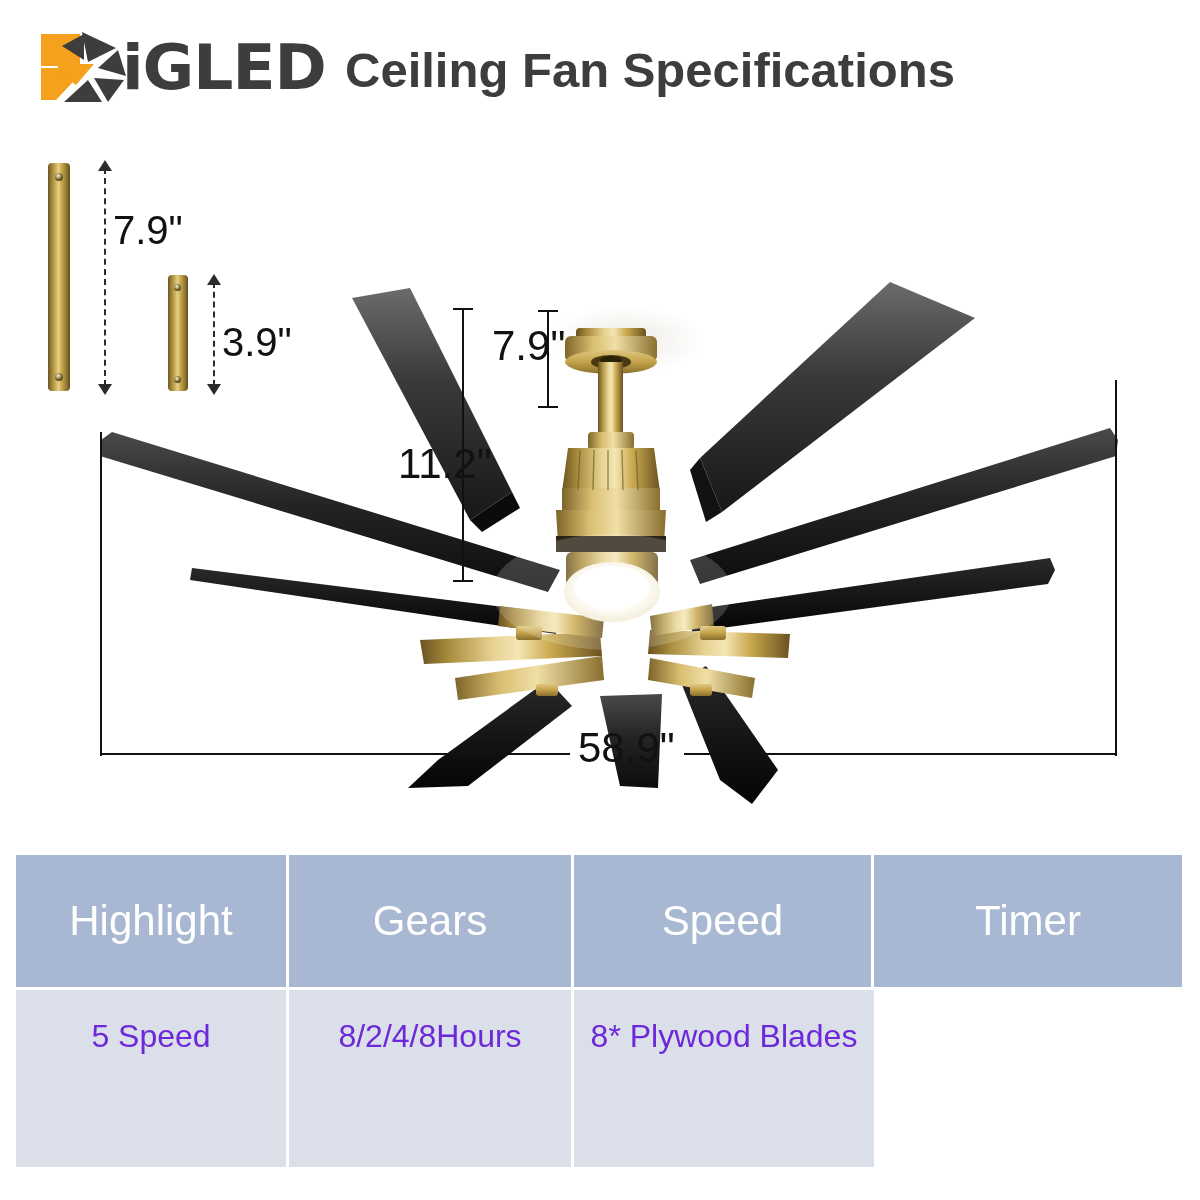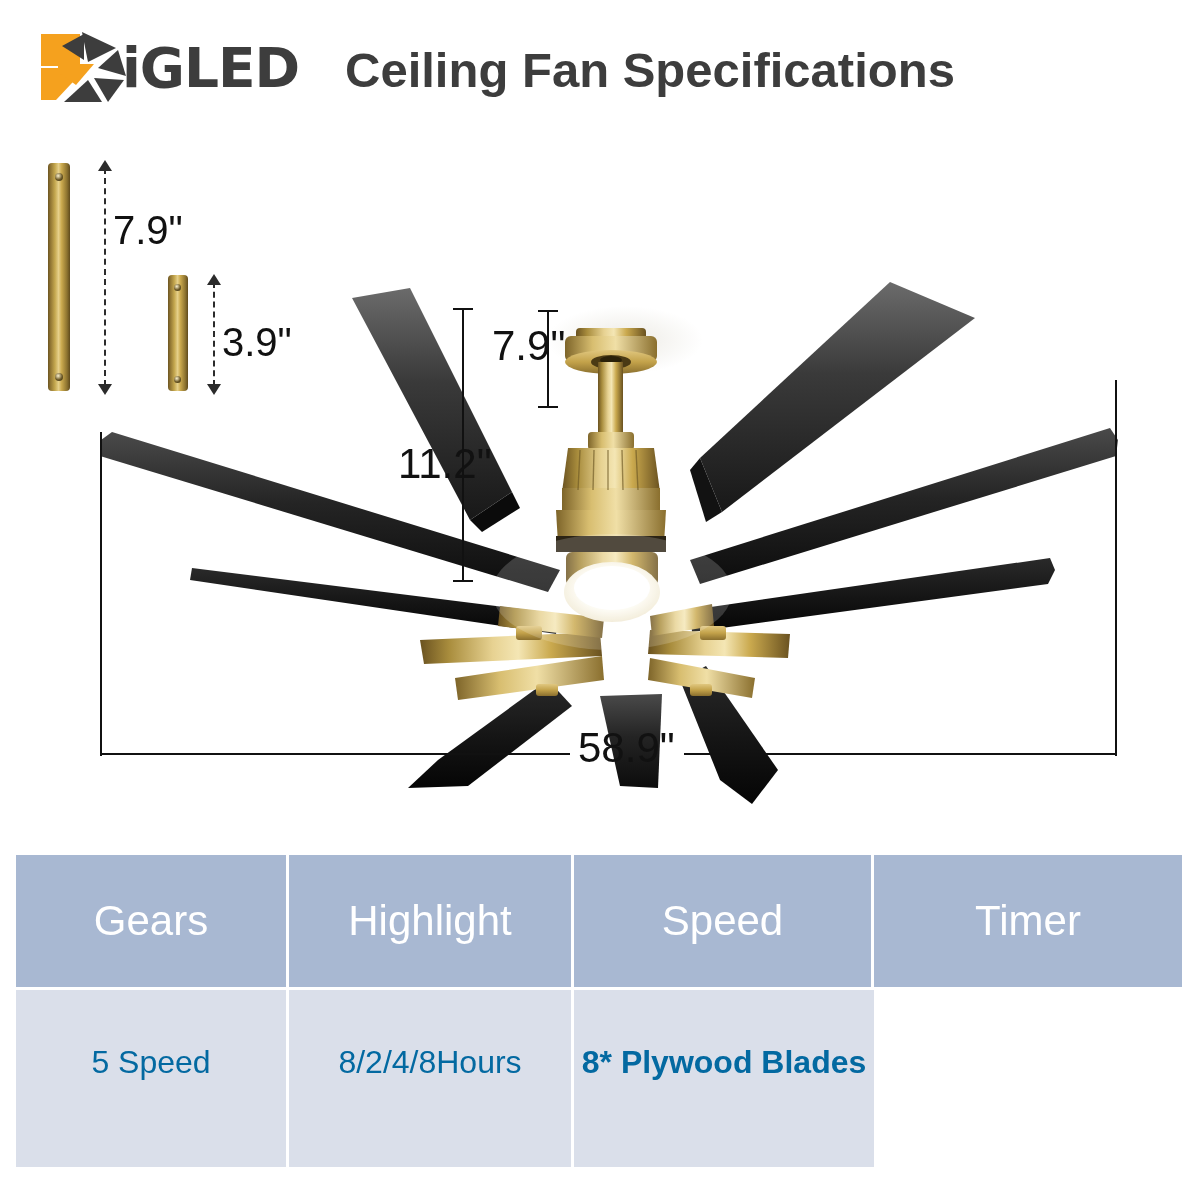--- a/index.html
+++ b/index.html
@@ -22,21 +22,21 @@
     width: 1200px; height: 140px;
   }
   #logo-mark {
     position: absolute;
     left: 38px; top: 28px;
     width: 96px; height: 78px;
   }
   #logo-word {
     position: absolute;
     left: 122px; top: 33px;
-    font-size: 55px;
+    font-size: 63px;
     font-weight: bold;
     letter-spacing: -1px;
     color: #3d3d3d;
     font-family: "DejaVu Sans", sans-serif;
     line-height: 70px;
   }
   #page-title {
     position: absolute;
     left: 345px; top: 34px;
     font-size: 49px;
@@ -118,33 +118,33 @@
     gap: 0px;
     background: #ffffff;
   }
   .cell {
     display: flex;
     align-items: center;
     justify-content: center;
     box-sizing: border-box;
     border-right: 3px solid #ffffff;
   }
-  .cell:last-child { border-right: none; font-weight: bold; }
+  .cell:last-child { border-right: none; }
   .head-cell {
     background: #a8b8d2;
     color: #ffffff;
     font-size: 42px;
     border-bottom: 3px solid #ffffff;
   }
   .body-cell {
     background: #dadfea;
-    color: #0369a1;
+    color: #6d28d9;
     font-size: 32px;
     align-items: flex-start;
-    padding-top: 54px;
+    padding-top: 28px;
   }
 </style>
 </head>
 <body>
 
 <div id="header">
 
   <div id="logo-mark">
     <svg viewBox="0 0 96 78" width="96" height="78">
 
@@ -319,21 +319,21 @@
   <div class="dim-label big" style="left:398px; top:300px;">11.2"</div>
 
   <div class="line-v" style="left:100px; top:292px; height:324px;"></div>
   <div class="line-v" style="left:1115px; top:240px; height:376px;"></div>
   <div class="line-h" style="left:100px; top:613px; width:470px;"></div>
   <div class="line-h" style="left:684px; top:613px; width:433px;"></div>
   <div class="dim-label big" style="left:578px; top:584px;">58.9"</div>
 </div>
 
 <div id="spec-table">
+  <div class="cell head-cell">Highlight</div>
   <div class="cell head-cell">Gears</div>
-  <div class="cell head-cell">Highlight</div>
   <div class="cell head-cell">Speed</div>
   <div class="cell head-cell">Timer</div>
 
   <div class="cell body-cell">5 Speed</div>
   <div class="cell body-cell">8/2/4/8Hours</div>
   <div class="cell body-cell">8* Plywood Blades</div>
 </div>
 
 </body></html>

